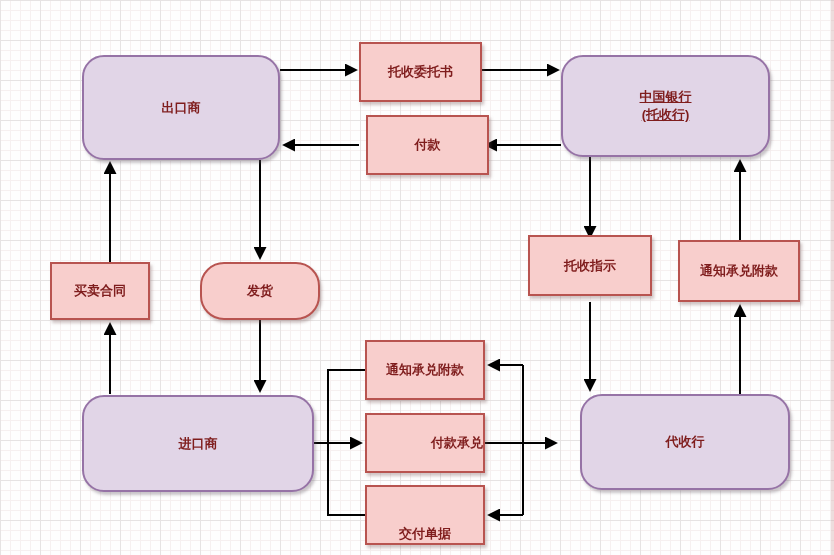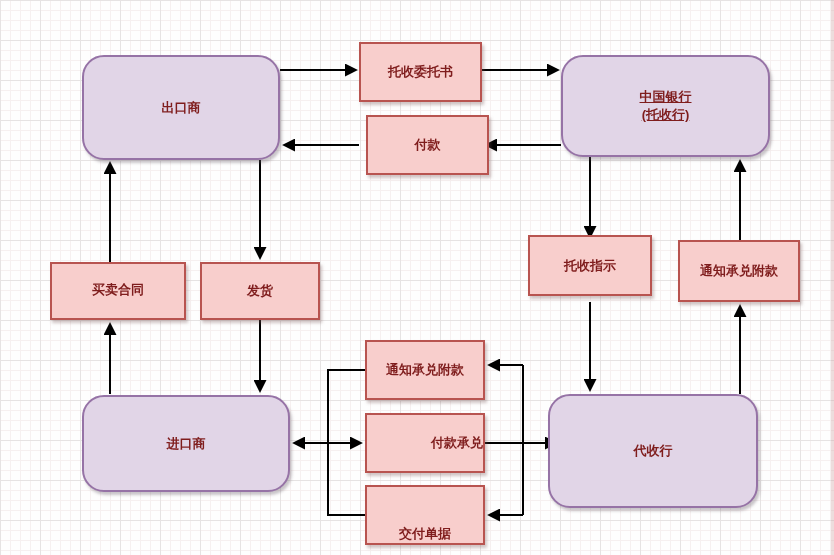--- a/index.html
+++ b/index.html
@@ -95,41 +95,41 @@
 
   <div class="node purple" style="left:82px; top:55px; width:198px; height:105px;">
     <span>出口商</span>
   </div>
 
   <div class="node purple" style="left:561px; top:55px; width:209px; height:102px; flex-direction:column;text-decoration:underline;">
     <span>中国银行</span>
     <span>(托收行)</span>
   </div>
 
-  <div class="node purple" style="left:82px; top:395px; width:208px; height:97px;">
+  <div class="node purple" style="left:82px; top:395px; width:232px; height:97px;">
     <span>进口商</span>
   </div>
 
-  <div class="node purple" style="left:548px; top:394px; width:210px; height:114px;">
+  <div class="node purple" style="left:580px; top:394px; width:210px; height:96px;">
     <span>代收行</span>
   </div>
 
   <div class="node pink" style="left:359px; top:42px; width:123px; height:60px;">
     <span>托收委托书</span>
   </div>
 
   <div class="node pink" style="left:366px; top:115px; width:123px; height:60px;">
     <span>付款</span>
   </div>
 
-  <div class="node pink" style="left:50px; top:262px; width:136px; height:58px;font-family:Liberation Mono, monospace;">
+  <div class="node pink" style="left:50px; top:262px; width:100px; height:58px;">
     <span>买卖合同</span>
   </div>
 
-  <div class="node pink" style="left:200px; top:262px; width:120px; height:58px;">
+  <div class="node pink" style="left:200px; top:262px; width:120px; height:58px;border-radius:24px;">
     <span>发货</span>
   </div>
 
   <div class="node pink" style="left:528px; top:235px; width:124px; height:61px;">
     <span>托收指示</span>
   </div>
 
   <div class="node pink" style="left:678px; top:240px; width:122px; height:62px;">
     <span>通知承兑附款</span>
   </div>

